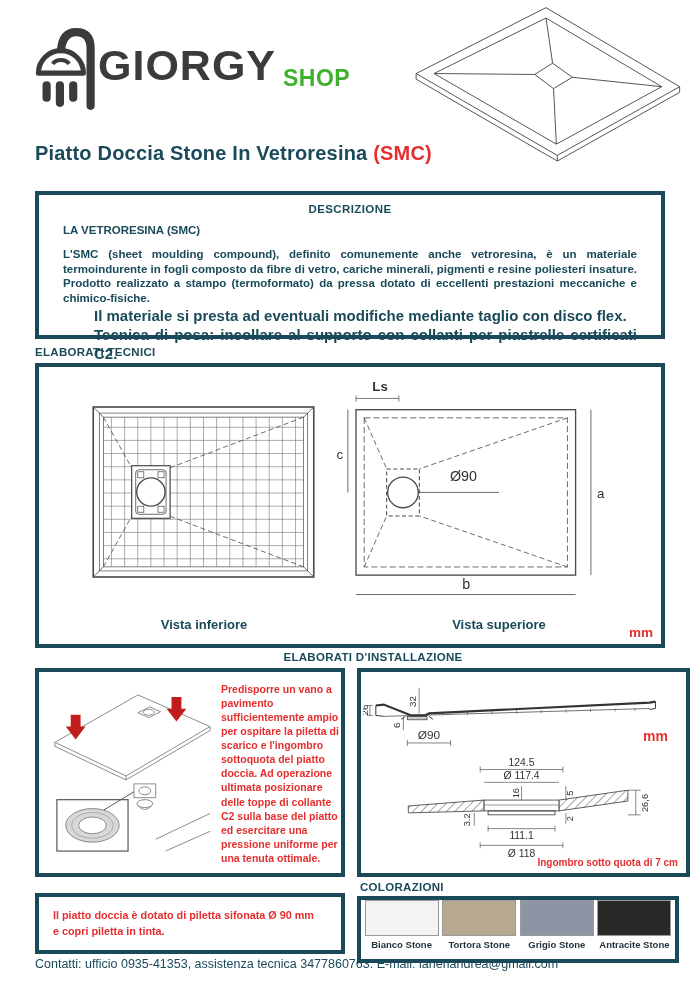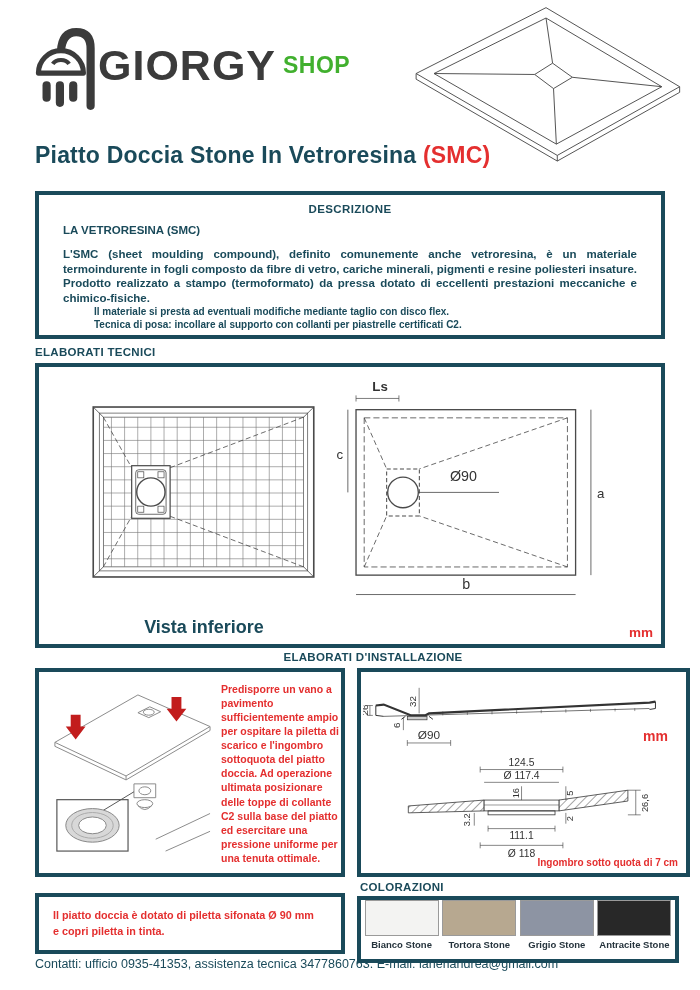--- a/index.html
+++ b/index.html
@@ -10,35 +10,35 @@
   }
   *{box-sizing:border-box;margin:0;padding:0;}
   body{background:#e9e9e9;font-family:"Liberation Sans",sans-serif;}
   .page{position:relative;width:700px;height:990px;background:#fff;margin:0 auto;overflow:hidden;}
 
   .abs{position:absolute;}
   .tealbox{position:absolute;border:4px solid var(--teal);background:#fff;}
 
   .brand{position:absolute;left:98px;top:44px;display:flex;align-items:flex-start;}
   .brand-name{font-size:43px;font-weight:800;color:var(--ink);letter-spacing:1px;line-height:1;text-align:right;}
-  .brand-suffix{font-size:23px;font-weight:700;color:var(--green);margin-left:7px;margin-top:8px;letter-spacing:.5px;}
-
-  .page-title{position:absolute;left:35px;top:142px;font-size:23px;font-weight:700;color:var(--teal);letter-spacing:.2px;}
+  .brand-suffix{font-size:23px;font-weight:700;color:var(--green);margin-left:7px;margin-top:21px;letter-spacing:.5px;}
+
+  .page-title{position:absolute;left:35px;top:142px;font-size:20px;font-weight:700;color:var(--teal);letter-spacing:.2px;}
   .page-title .accent{color:var(--red);}
 
   .section-label{position:absolute;font-size:11.5px;font-weight:700;color:var(--teal);letter-spacing:.3px;}
 
   .desc-box{left:35px;top:191px;width:630px;height:148px;padding:8px 24px 6px;color:var(--teal);}
   .desc-heading{text-align:center;font-size:11.5px;font-weight:700;letter-spacing:.4px;}
   .desc-sub{margin-top:9px;font-size:11.5px;font-weight:700;}
   .desc-body{margin-top:11px;font-size:11.5px;font-weight:700;line-height:1.28;text-align:justify;}
-  .desc-line{font-size:10px;font-weight:700;line-height:1.28;text-align:justify;padding-left:31px;}
+  .desc-line{font-size:15px;font-weight:700;line-height:1.28;text-align:justify;padding-left:31px;}
 
   .tech-box{left:35px;top:363px;width:630px;height:285px;}
-  .tech-caption{position:absolute;font-size:18px;font-weight:700;color:var(--teal);text-align:center;width:210px;}
+  .tech-caption{position:absolute;font-size:13px;font-weight:700;color:var(--teal);text-align:center;width:210px;}
   .unit-red{position:absolute;color:var(--red);font-weight:700;font-size:13.5px;}
 
   .install-heading{position:absolute;left:0;top:651px;width:700px;text-align:center;font-size:11.5px;font-weight:700;color:var(--teal);letter-spacing:.3px;margin-left:23px;}
   .install-left{left:35px;top:668px;width:310px;height:209px;}
   .install-right{left:357px;top:668px;width:333px;height:209px;}
   .install-note{position:absolute;left:182px;top:10px;width:118px;color:var(--red);font-size:10.5px;font-weight:700;line-height:1.34;}
   .install-caption{position:absolute;right:8px;bottom:5px;color:var(--red);font-weight:700;font-size:10px;}
   .install-mm{position:absolute;right:18px;top:56px;color:var(--red);font-weight:700;font-size:14px;}
 
   .color-box{left:357px;top:896px;width:322px;height:67px;display:flex;justify-content:space-evenly;align-items:flex-start;}
@@ -129,20 +129,21 @@
         <path d="M20,213 L235,213" stroke-width="0.8"></path>
       </g>
       <text x="36" y="14" font-size="13" font-weight="bold">Ls</text>
       <text x="1" y="80" font-size="13">c</text>
       <text x="256" y="118" font-size="13">a</text>
       <text x="124" y="208" font-size="14">b</text>
       <text x="112" y="102" font-size="14">Ø90</text>
     </svg>
 
     <div class="tech-caption" style="left:60px;top:250px">Vista inferiore</div>
+    <div class="tech-caption" style="left:355px;top:250px">Vista superiore</div>
     <div class="unit-red" style="right:8px;bottom:4px">mm</div>
   </div>
 
   <div class="install-heading">ELABORATI D'INSTALLAZIONE</div>
 
   <div class="tealbox install-left">
     <svg class="abs" style="left:8px;top:8px" width="168" height="185" viewBox="0 0 170 185">
       <g stroke="#8a8a8a" fill="none" stroke-width="1">
         <path d="M8,62 L92,14 L165,46 L80,96 Z"></path>
         <path d="M8,62 L8,66 L80,100 L80,96 M165,46 L165,50 L80,100"></path>

